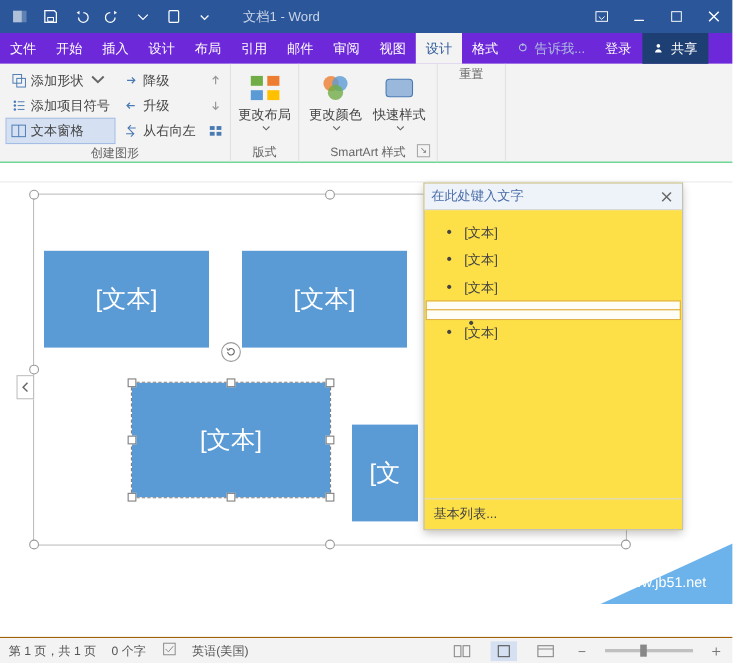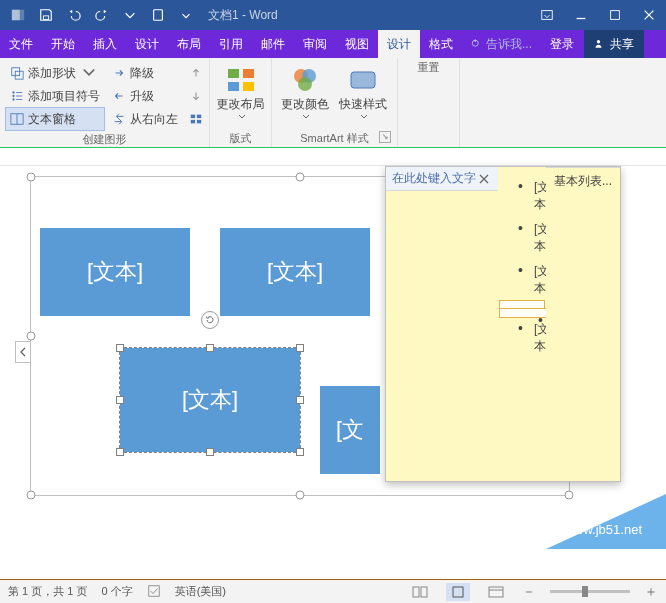--- a/index.html
+++ b/index.html
@@ -2,21 +2,21 @@
 <html><head>
 <meta charset="utf-8">
 <style>
 * { margin: 0; padding: 0; box-sizing: border-box; font-family: "Microsoft YaHei", "Segoe UI", sans-serif; }
 body { width: 666px; height: 603px; background: #fff; overflow: hidden; font-size: 12px; position: relative; }
 
 
 .titlebar { height: 30px; background: #2b579a; display: flex; align-items: center; color: #fff; }
 .titlebar .left-tools { display: flex; align-items: center; gap: 4px; padding: 0 6px; }
 .titlebar .icon-btn { width: 24px; height: 24px; display: flex; align-items: center; justify-content: center; color: #fff; }
-.titlebar .doc-title { flex: 0 0 auto; margin: 0 4px; color: #c9d3e6; font-size: 12px; }
+.titlebar .doc-title { flex: 0 0 auto; margin: 0 17px; color: #c9d3e6; font-size: 12px; }
 .titlebar .tool-tab { height: 30px; padding: 0 12px; background: #124078; display: flex; align-items: center; color: #fff; font-size: 12px; margin-left: 4px; }
 .titlebar .spacer { flex: 1; }
 .titlebar .win-btns { display: flex; }
 .titlebar .win-btn { width: 34px; height: 30px; display: flex; align-items: center; justify-content: center; color: #fff; }
 .titlebar svg { width: 14px; height: 14px; }
 
 
 .menubar { height: 28px; background: #6d28d9; display: flex; align-items: stretch; color: #fff; font-size: 12px; }
 .menubar .tab { padding: 0 9px; display: flex; align-items: center; cursor: default; }
 .menubar .tab.active { background: #f3f3f3; color: #2b579a; }
@@ -47,21 +47,21 @@
 .canvas-wrap { position: relative; height: 407px; background: #fff; }
 .sel-frame { position: absolute; border: 1px solid #bfbfbf; }
 .sel-handle { position: absolute; width: 9px; height: 9px; background: #fff; border: 1px solid #9a9a9a; border-radius: 50%; transform: translate(-50%, -50%); }
 .sel-rotate { position: absolute; width: 18px; height: 18px; border-radius: 50%; background: #fff; border: 1px solid #9a9a9a; display: flex; align-items: center; justify-content: center; transform: translate(-50%, -50%); }
 .box { position: absolute; background: #5b9bd5; color: #fff; display: flex; align-items: center; justify-content: center; font-size: 22px; }
 .box.sel { outline: 1px dashed #7f7f7f; }
 .sh { position: absolute; width: 8px; height: 8px; background: #fff; border: 1px solid #7f7f7f; transform: translate(-50%, -50%); }
 .side-toggle { position: absolute; width: 16px; height: 22px; border: 1px solid #c0c0c0; background: #fff; display: flex; align-items: center; justify-content: center; color: #666; }
 
 
-.textpane { position: absolute; background: #fef9c3; border: 1px solid #c0c0c0; box-shadow: 0 3px 8px rgba(0,0,0,.25); display: flex; flex-direction: row; }
+.textpane { position: absolute; background: #fde047; border: 1px solid #c0c0c0; box-shadow: 0 3px 8px rgba(0,0,0,.25); display: flex; flex-direction: column; }
 .textpane .tp-head { height: 24px; background: #eef3fa; border-bottom: 1px solid #d9d9d9; display: flex; align-items: center; padding: 0 6px; color: #4a6ca8; font-size: 12px; }
 .textpane .tp-head .x { margin-left: auto; width: 16px; height: 16px; display: flex; align-items: center; justify-content: center; color: #666; }
 .textpane .tp-body { flex: 1; overflow: auto; padding: 8px 2px; }
 .textpane ul { list-style: none; }
 .textpane li { padding: 4px 8px 4px 34px; position: relative; font-size: 12px; color: #444; }
 .textpane li::before { content: "•"; position: absolute; left: 18px; top: 3px; font-size: 14px; }
 .textpane li.sub { padding-left: 54px; }
 .textpane li.sub::before { left: 38px; }
 .textpane li.sel { outline: 1px solid #e0b24a; background: #fffef6; }
 .textpane .tp-foot { height: 28px; border-top: 1px solid #d9d9d9; padding: 0 8px; display: flex; align-items: center; font-size: 12px; color: #444; }

